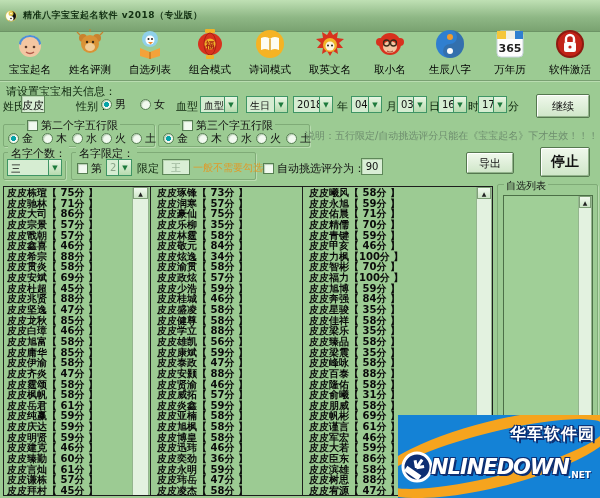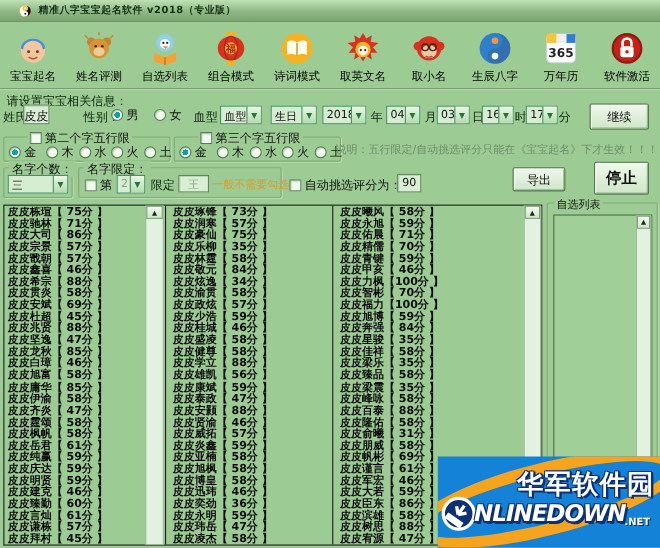--- a/index.html
+++ b/index.html
@@ -4,23 +4,23 @@
 <style>
   * { box-sizing: border-box; margin: 0; padding: 0; }
   html,body { width:600px; height:498px; }
   body {
     position: relative; overflow: hidden;
     background:#9ccb93;
     font-family:"DejaVu Sans", sans-serif;
     color:#111;
   }
   
-  .titlebar{position:absolute;left:0;top:0;width:600px;height:20px;
+  .titlebar{position:absolute;left:0;top:0;width:600px;height:32px;
     background:linear-gradient(180deg,#bfe0b4 0%,#8fb886 55%,#7aa371 100%);
-    display:flex;align-items:center;border-bottom:1px solid #6d9466;padding-left:12px;}
+    display:flex;align-items:center;border-bottom:1px solid #6d9466;}
   .titlebar .appicon{width:12px;height:12px;margin:0 6px 0 5px;}
   .titlebar .title{font-size:9px;font-weight:bold;color:#123012;letter-spacing:.5px;}
   
   .toolbar{position:absolute;left:0;top:16px;width:600px;height:65px;
     display:flex;align-items:flex-start;
     border-bottom:1px solid #79a072;box-shadow:0 1px 0 #b9dcb0;}
   .tool{width:60px;height:63px;display:flex;flex-direction:column;align-items:center;
     justify-content:flex-end;padding-bottom:2px;cursor:pointer;}
   .tool svg{width:32px;height:32px;margin-bottom:3px;}
   .tool .tlabel{font-size:10.5px;color:#000;white-space:nowrap;}
@@ -73,21 +73,21 @@
     border:1px solid #7fab77;border-radius:2px;box-shadow:1px 1px 0 #b9dcb0;}
   .sidepanel .ptitle{position:absolute;top:-6px;left:6px;background:#9ccb93;
     padding:0 2px;font-size:10px;}
   .sidelist{position:absolute;left:5px;top:10px;width:90px;height:294px;
     border:1px solid #4c6f47;background:#a0cf97;}
   
   .watermark{position:absolute;left:398px;top:415px;width:202px;height:83px;
     background:#1482d6;overflow:hidden;z-index:50;}
   .swoosh{position:absolute;left:-28px;top:6px;width:250px;height:66px;
     border:11px solid #f6a41e;border-radius:50%;transform:rotate(-14deg);}
-  .wm-site{position:absolute;right:5px;top:9px;font-size:24px;font-weight:bold;color:#fff;
+  .wm-site{position:absolute;right:5px;top:9px;font-size:16px;font-weight:bold;color:#fff;
     letter-spacing:1px;white-space:nowrap;
     text-shadow:2px 2px 0 #0d2f73,-1px -1px 0 #0d2f73,1px -1px 0 #0d2f73,-1px 1px 0 #0d2f73,2px 0 0 #0d2f73;}
   .wm-row{position:absolute;left:3px;top:36px;display:flex;align-items:center;}
   .wm-o{width:32px;height:32px;flex:none;}
   .wm-domain{font-size:21px;font-style:italic;font-weight:bold;color:#fff;
     letter-spacing:-1px;margin-left:-2px;white-space:nowrap;
     text-shadow:2px 2px 0 #0d2f73,-1px -1px 0 #0d2f73,1px -1px 0 #0d2f73,-1px 1px 0 #0d2f73;}
   .wm-tld{font-size:9px;font-weight:bold;color:#fff;align-self:flex-end;
     margin:0 0 3px -1px;text-shadow:1px 1px 0 #0d2f73;}
 </style>

